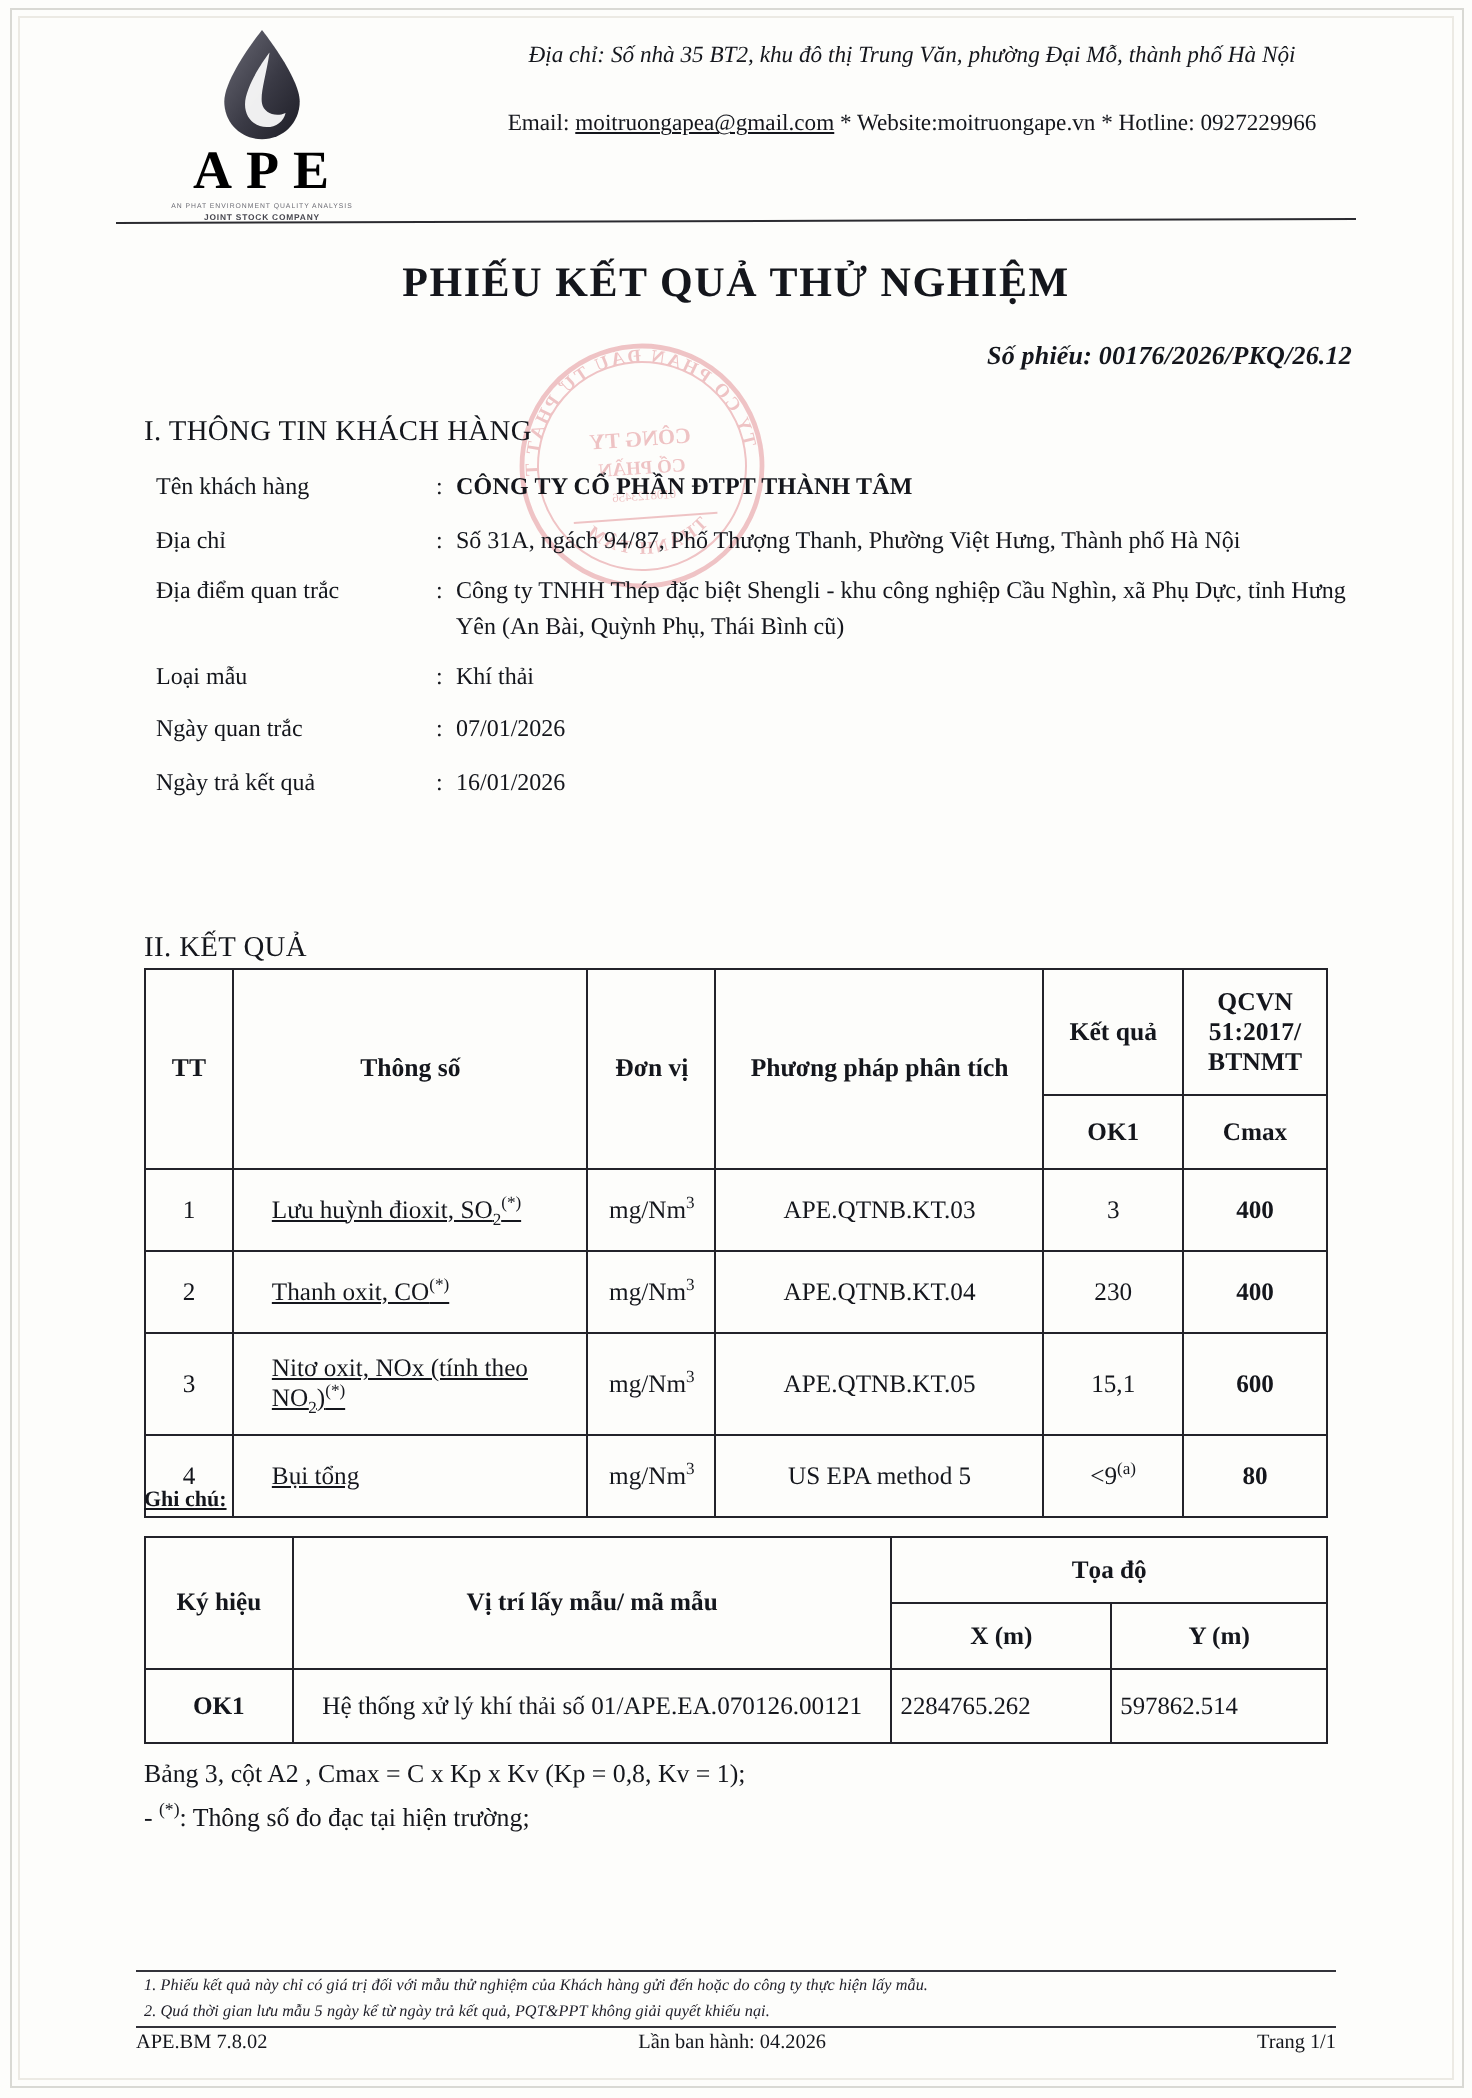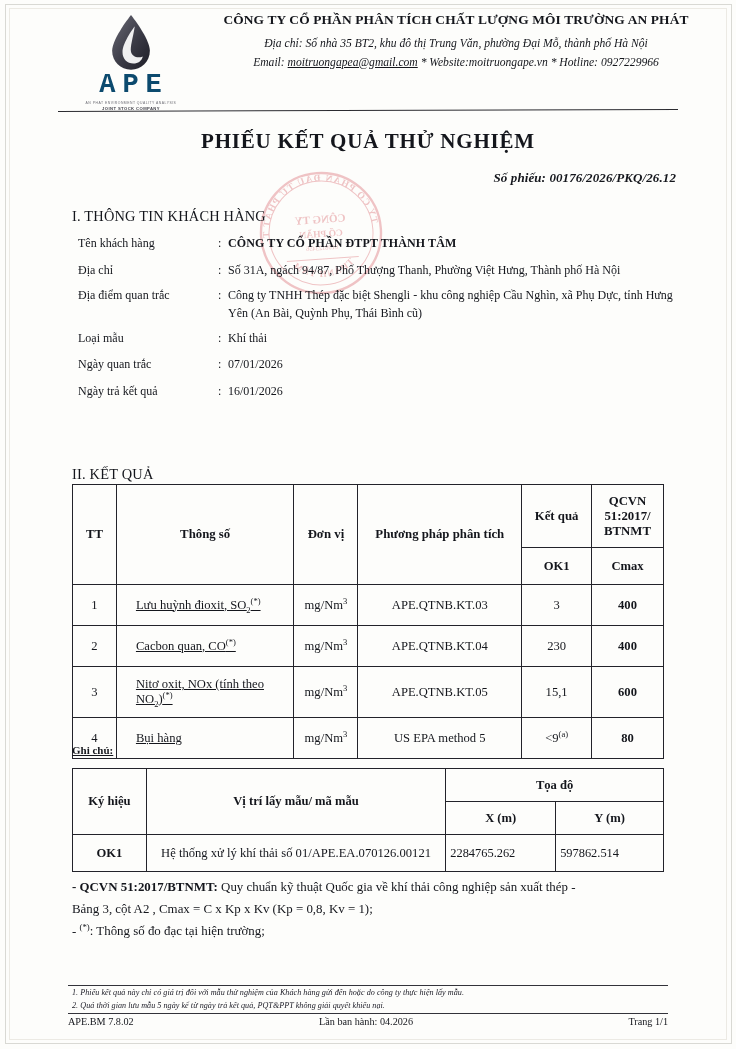--- a/index.html
+++ b/index.html
@@ -24,44 +24,44 @@
     border:1px solid #eceae4;
     pointer-events:none;
   }
 
   
   .header{position:absolute;left:0;top:0;width:736px;height:118px;}
   .logo-wrap{position:absolute;left:68px;top:14px;width:126px;height:98px;
     display:flex;flex-direction:column;align-items:center;justify-content:flex-start;}
   .logo-mark{width:52px;height:60px;display:block;}
   .logo-word{
-    font-family:Liberation Mono, monospace;
+    font-family:Liberation Serif, serif;
     font-weight:700;font-size:27px;letter-spacing:7px;
-    color:#0c4a6e;line-height:1;margin-top:1px;padding-left:6px;
+    color:#000000;line-height:1;margin-top:1px;padding-left:6px;
   }
   .logo-tag{
     font-family:"Liberation Sans","DejaVu Sans",sans-serif;
     font-size:3.4px;letter-spacing:.5px;color:#6d6d75;margin-top:2px;text-align:center;
     line-height:1.5;
   }
   .logo-tag b{font-size:4.2px;letter-spacing:.4px;color:#46464e;}
 
   .hdr-text{position:absolute;left:196px;top:12px;width:520px;text-align:center;}
   .hdr-company{
     font-weight:700;font-size:13.4px;letter-spacing:.15px;line-height:1.22;
     white-space:nowrap;
   }
   .hdr-vimcert{
     font-weight:700;font-size:12.6px;letter-spacing:.3px;margin-top:4px;
   }
   .hdr-addr{
     font-style:italic;font-size:11.6px;margin-top:8px;line-height:1.42;
   }
   .hdr-mail{
-    font-style:italic;font-size:11.6px;margin-top:2px;line-height:1.42;
+    font-size:11.6px;margin-top:18px;line-height:1.42;
   }
   .hdr-mail u{text-decoration:underline;}
   .hdr-rule{
     position:absolute;left:58px;top:110px;width:620px;height:0;
     border-top:1.4px solid #2b2b30;
     transform:rotate(-0.18deg);
   }
 
   
   .doc-title{
@@ -170,21 +170,20 @@
                  C33 47.5 27 45 26 40 C25 34.5 28 26 30 13 Z" fill="#ffffff" opacity=".92"></path>
       </svg>
       <div class="logo-word">APE</div>
       <div class="logo-tag">
         <span>AN PHAT ENVIRONMENT QUALITY ANALYSIS</span><br>
         <b>JOINT STOCK COMPANY</b>
       </div>
     </div>
 
     <div class="hdr-text">
-      <div class="hdr-company">CÔNG TY CỔ PHẦN PHÂN TÍCH CHẤT LƯỢNG MÔI TRƯỜNG AN PHÁT</div>
       <div class="hdr-addr">Địa chỉ: Số nhà 35 BT2, khu đô thị Trung Văn, phường Đại Mỗ, thành phố Hà Nội</div>
       <div class="hdr-mail">
         <span>Email:</span>
         <u>moitruongapea@gmail.com</u>
         <span>* Website:moitruongape.vn *</span>
         <span>Hotline: 0927229966</span>
       </div>
     </div>
     <div class="hdr-rule"></div>
   </div>
@@ -284,21 +283,21 @@
         <td>
           <span>mg/Nm</span><sup>3</sup>
         </td>
         <td>APE.QTNB.KT.03</td>
         <td class="num">3</td>
         <td class="lim">400</td>
       </tr>
       <tr>
         <td style="height:32px">2</td>
         <td class="param">
-          <span>Cacbon quan, CO</span><sup>(*)</sup>
+          <span>Thanh oxit, CO</span><sup>(*)</sup>
         </td>
         <td>
           <span>mg/Nm</span><sup>3</sup>
         </td>
         <td>APE.QTNB.KT.04</td>
         <td class="num">230</td>
         <td class="lim">400</td>
       </tr>
       <tr>
         <td style="height:42px">3</td>
@@ -307,21 +306,21 @@
         </td>
         <td>
           <span>mg/Nm</span><sup>3</sup>
         </td>
         <td>APE.QTNB.KT.05</td>
         <td class="num">15,1</td>
         <td class="lim">600</td>
       </tr>
       <tr>
         <td style="height:32px">4</td>
-        <td class="param">Bụi hàng</td>
+        <td class="param">Bụi tổng</td>
         <td>
           <span>mg/Nm</span><sup>3</sup>
         </td>
         <td>US EPA method 5</td>
         <td class="num">
           <span>&lt;9</span><sup>(a)</sup>
         </td>
         <td class="lim">80</td>
       </tr>
     </tbody>
@@ -351,23 +350,20 @@
       <tr>
         <td class="sym" style="height:28px">OK1</td>
         <td>Hệ thống xử lý khí thải số 01/APE.EA.070126.00121</td>
         <td class="pos">2284765.262</td>
         <td class="pos">597862.514</td>
       </tr>
     </tbody>
   </table>
 
   <div class="fnotes">
-    <div class="ln">
-      <b>- QCVN 51:2017/BTNMT:</b><span> Quy chuẩn kỹ thuật Quốc gia về khí thải công nghiệp sản xuất thép -</span>
-    </div>
     <div class="ln">Bảng 3, cột A2 , Cmax = C x Kp x Kv (Kp = 0,8, Kv = 1);</div>
     <div class="ln">
       <span>- </span><sup>(*)</sup><span>: Thông số đo đạc tại hiện trường;</span>
     </div>
   </div>
 
   <div class="footer">
     <div class="f-rule"></div>
     <div class="f-note">1.  Phiếu kết quả này chỉ có giá trị đối với mẫu thử nghiệm của Khách hàng gửi đến hoặc do công ty thực hiện lấy mẫu.</div>
     <div class="f-note">2.  Quá thời gian lưu mẫu 5 ngày kể từ ngày trả kết quả, PQT&amp;PPT không giải quyết khiếu nại.</div>

